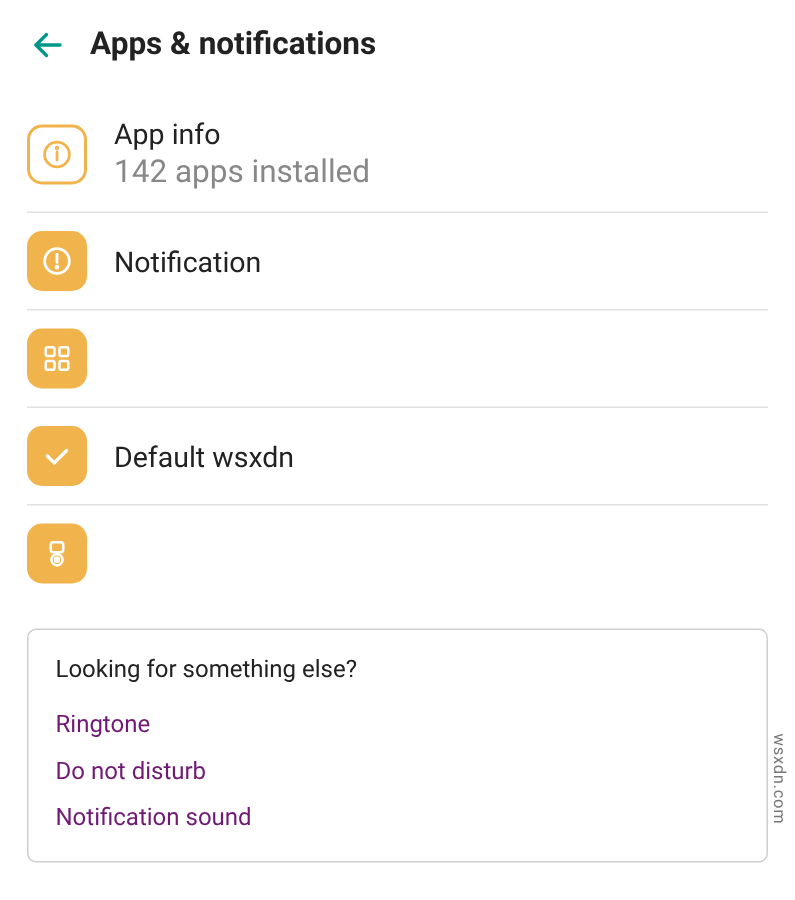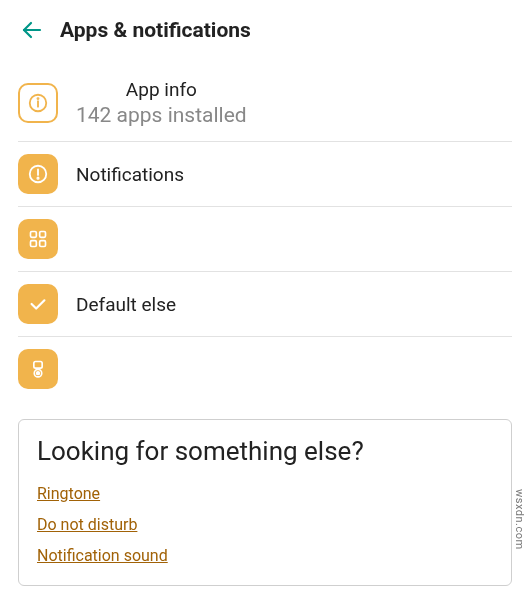--- a/index.html
+++ b/index.html
@@ -34,21 +34,20 @@
   }
   .list {
     display: flex;
     flex-direction: column;
   }
   .item {
     display: flex;
     align-items: center;
     padding: 12px 18px;
     cursor: pointer;
-    text-align: center;
   }
   .item-first { padding-top: 16px; padding-bottom: 14px; }
   .divider {
     height: 1px;
     background: #e2e2e2;
     margin: 0 18px;
   }
   .icon-box {
     width: 40px;
     height: 40px;
@@ -77,30 +76,29 @@
     color: #888;
     margin-top: 2px;
   }
   .hint-card {
     margin: 18px;
     border: 1px solid #cfcfcf;
     border-radius: 6px;
     padding: 16px 18px 14px 18px;
   }
   .hint-title {
-    font-size: 26px;
+    font-size: 16px;
     color: #222;
     margin-bottom: 12px;
   }
   .hint-link {
     font-size: 16px;
-    color: #a16207;
+    color: #701a75;
     cursor: pointer;
     padding: 6px 0;
-    text-decoration: underline;
   }
   .watermark {
     position: absolute;
     right: 4px;
     bottom: 50px;
     font-size: 11px;
     color: #777;
     writing-mode: vertical-rl;
     letter-spacing: 0.5px;
   }
@@ -138,21 +136,21 @@
 
   <div class="item">
     <div class="icon-box">
       <svg width="22" height="22" viewBox="0 0 24 24" fill="none" stroke="currentColor" stroke-width="2" stroke-linecap="round">
           <circle cx="12" cy="12" r="9"></circle>
           <line x1="12" y1="7" x2="12" y2="13"></line>
           <circle cx="12" cy="16.5" r="0.7" fill="currentColor"></circle>
         </svg>
     </div>
     <div class="item-text">
-      <span class="item-title">Notifications</span>
+      <span class="item-title">Notification</span>
     </div>
   </div>
 
   <div class="divider"></div>
 
   <div class="item">
     <div class="icon-box">
       <svg width="20" height="20" viewBox="0 0 24 24" fill="none" stroke="currentColor" stroke-width="2" stroke-linecap="round">
           <rect x="3" y="3" width="7" height="7" rx="1.5"></rect>
           <rect x="14" y="3" width="7" height="7" rx="1.5"></rect>
@@ -164,21 +162,21 @@
 
   <div class="divider"></div>
 
   <div class="item">
     <div class="icon-box">
       <svg width="22" height="22" viewBox="0 0 24 24" fill="none" stroke="currentColor" stroke-width="2.4" stroke-linecap="round" stroke-linejoin="round">
           <polyline points="5 12 10 17 19 8"></polyline>
         </svg>
     </div>
     <div class="item-text">
-      <span class="item-title">Default else</span>
+      <span class="item-title">Default wsxdn</span>
     </div>
   </div>
 
   <div class="divider"></div>
 
   <div class="item">
     <div class="icon-box">
       <svg width="20" height="20" viewBox="0 0 24 24" fill="none" stroke="currentColor" stroke-width="2" stroke-linecap="round">
           <rect x="7" y="3" width="10" height="8" rx="2"></rect>
           <circle cx="12" cy="17" r="4.5"></circle>

